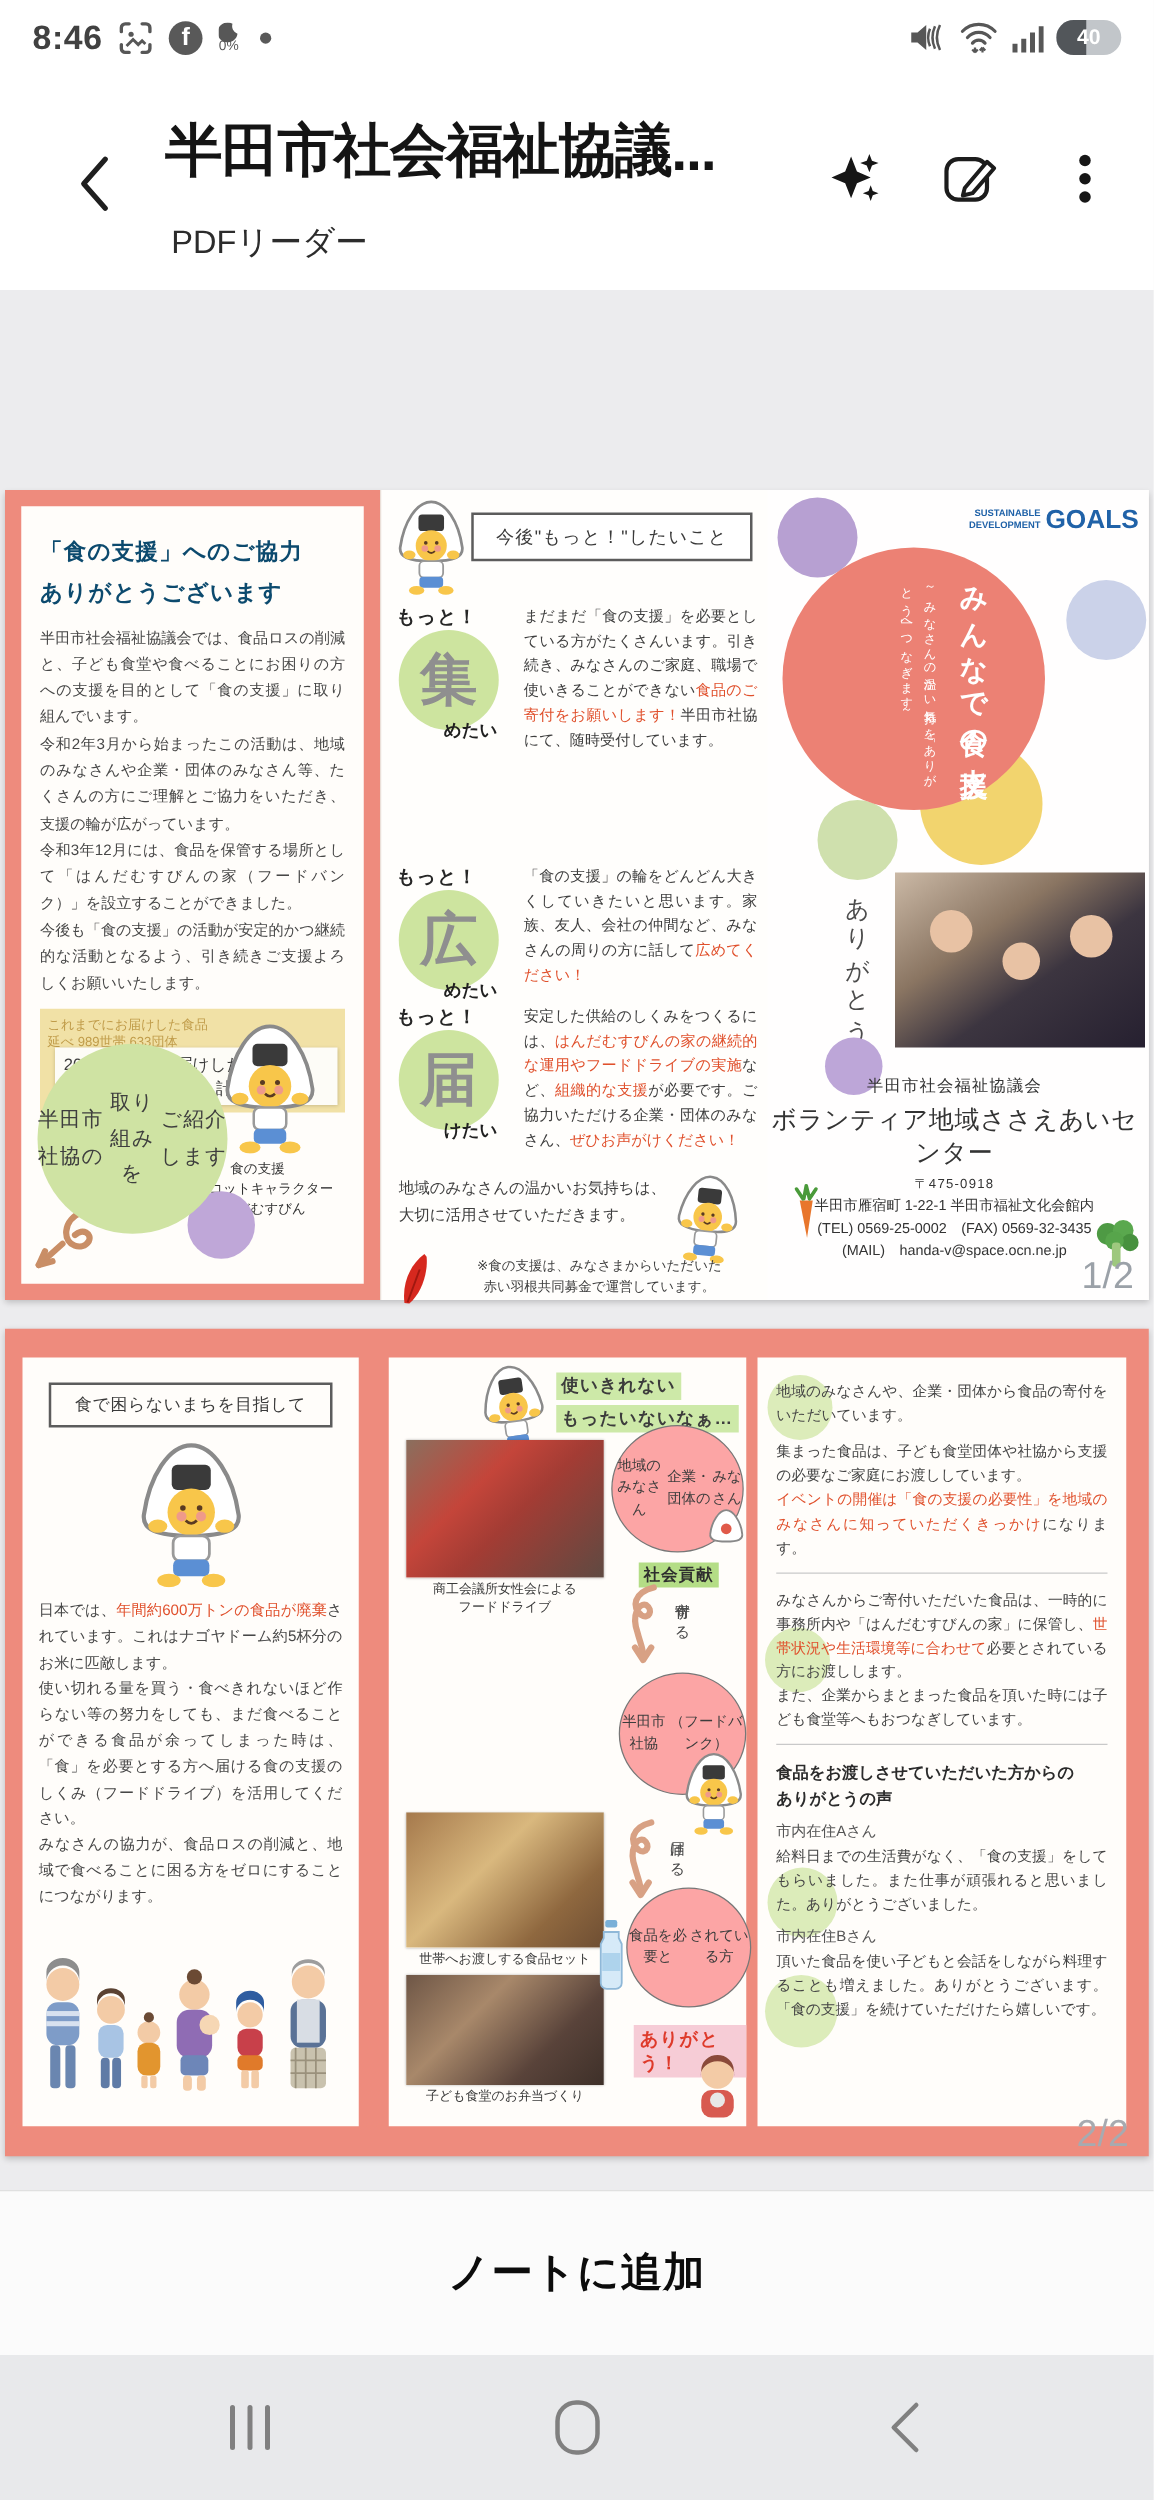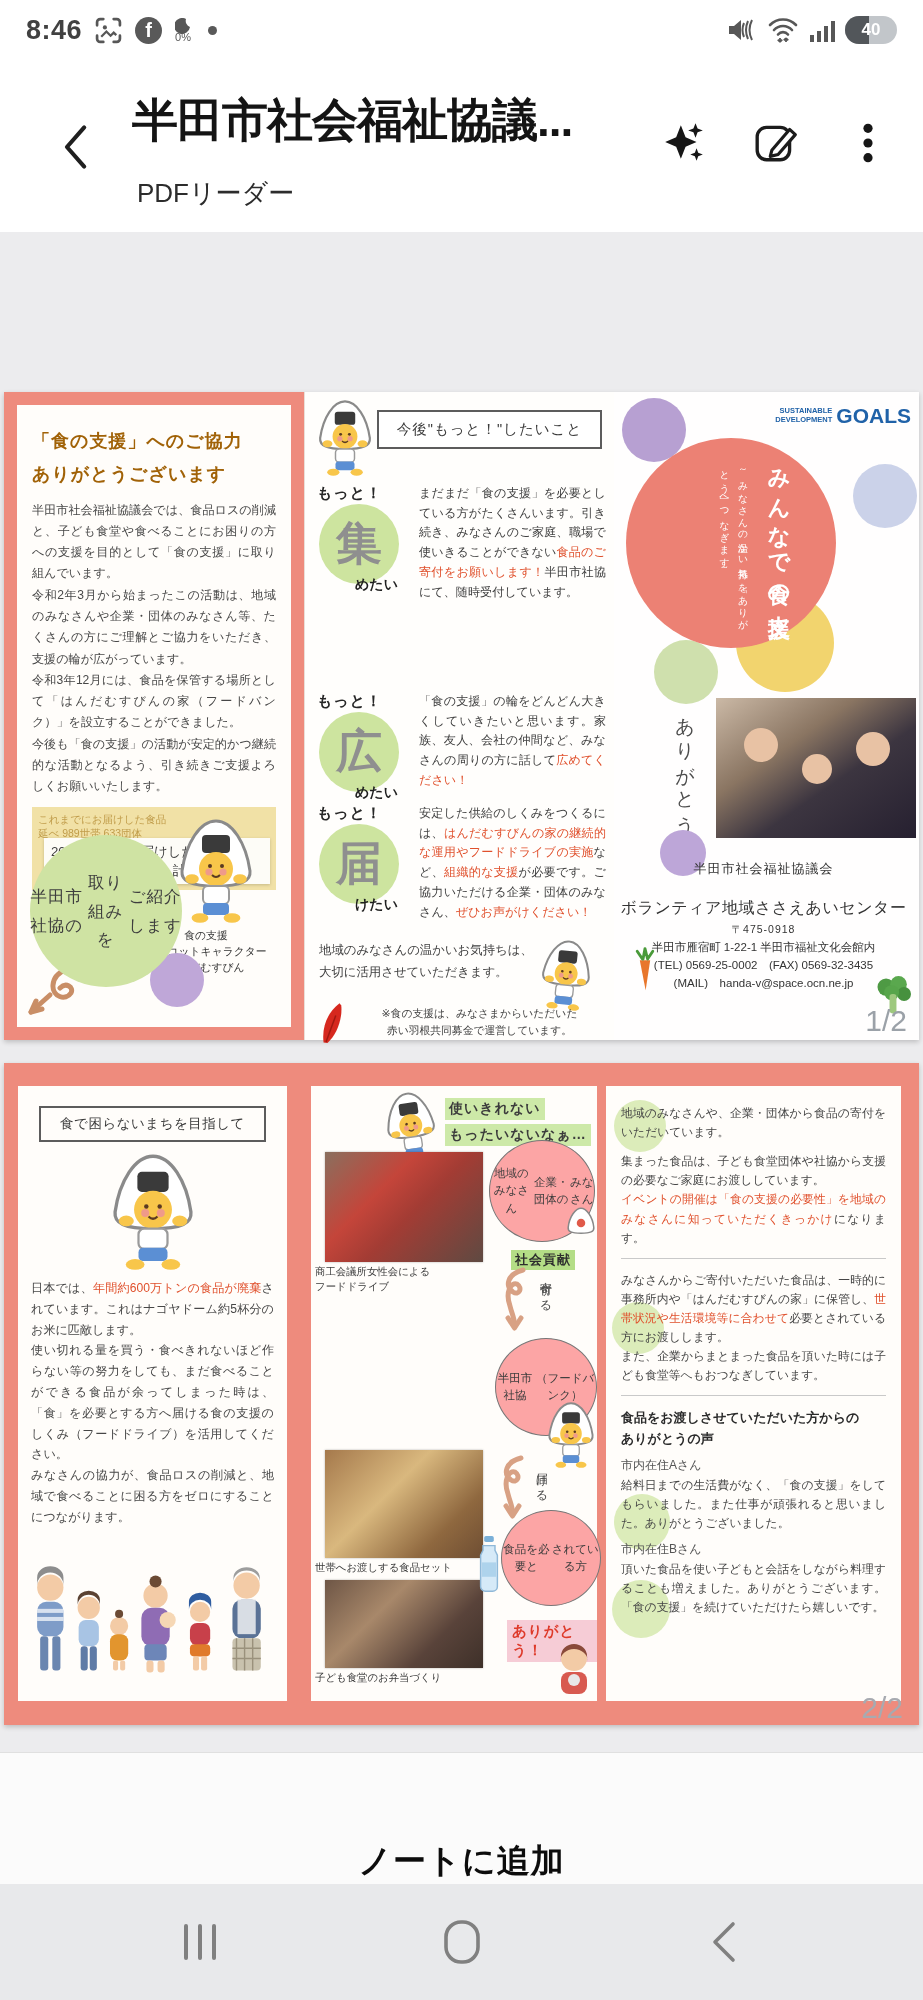--- a/index.html
+++ b/index.html
@@ -29,21 +29,21 @@
 .hicon{width:46px;height:46px;cursor:pointer}
 
 
 .viewer{position:absolute;top:232px;left:0;width:100%;height:1520px;background:#ececee}
 .page{position:absolute;left:4px;width:915px;background:#fffefd;box-shadow:0 2px 5px rgba(0,0,0,.2)}
 
 
 .page1{top:160px;height:648px;display:flex}
 .p1c1{width:300px;background:#ee8b7d;padding:13px;flex-shrink:0}
 .p1c1in{width:100%;height:100%;background:#fffdfa;padding:20px 15px 10px;position:relative}
-.p1t{font-size:18px;font-weight:bold;color:#a16207;letter-spacing:1px;line-height:1.85}
+.p1t{font-size:18px;font-weight:bold;color:#0c4a6e;letter-spacing:1px;line-height:1.85}
 .p1c1 p{font-size:12.1px;line-height:1.76;color:#474747;text-align:justify;margin-top:8px}
 .p1c1 p+p{margin-top:0}
 .statbox{margin-top:9px;background:#f1e1a6;padding:6px 6px 6px;position:relative}
 .stat-faint{color:#c09c4a;font-size:10.5px}
 .sticker{background:#fdfcf7;margin-top:-3px;margin-left:6px;padding:4px 7px;box-shadow:0 1px 3px rgba(0,0,0,.18);position:relative}
 .sticker div{font-size:13.2px;color:#3e3e3e;line-height:1.45}
 .introwrap{position:absolute;left:13px;right:10px;bottom:8px;height:198px}
 .intro-circle{position:absolute;left:0;top:14px;width:152px;height:152px;border-radius:50%;background:#cfe3a3;display:flex;flex-direction:row;align-items:center;justify-content:center;text-align:center;z-index:2}
 .intro-circle span{font-size:16.5px;line-height:1.75;color:#3e3e3e;letter-spacing:1px}
 .purple-dot{position:absolute;left:120px;top:132px;width:54px;height:54px;border-radius:50%;background:#bfa7d8;z-index:1}
@@ -83,21 +83,21 @@
 .sdg .big{font-size:21px;font-weight:bold;color:#2062a8;letter-spacing:0}
 .cover-circle{position:absolute;left:12px;top:46px;width:210px;height:210px;border-radius:50%;background:#ec8174}
 .vtext{writing-mode:vertical-rl;text-orientation:upright}
 .cover-title{position:absolute;right:42px;top:16px;height:190px;font-size:22px;font-weight:bold;color:#fff;letter-spacing:3px}
 .cover-sub{position:absolute;right:84px;top:26px;height:168px;font-size:9.8px;color:#fff;letter-spacing:1px;line-height:1.9}
 .thanks-v{position:absolute;left:58px;top:312px;height:150px;font-size:19px;color:#4c4c4c;letter-spacing:3px}
 .cover-photo{position:absolute;left:102px;top:306px;width:200px;height:140px;background:linear-gradient(145deg,#cbb9a6 0%,#8a7562 35%,#3c3540 60%,#262030 100%)}
 .cover-photo .face{position:absolute;border-radius:50%;background:#e8c2a4}
 .org{position:absolute;left:0;right:6px;top:468px;text-align:center;color:#333}
 .org .o1{font-size:13px;letter-spacing:1px}
-.org .o2{font-size:16px;letter-spacing:.5px;margin-top:20px}
+.org .o2{font-size:20px;letter-spacing:.5px;margin-top:4px}
 .org .o3{font-size:10.5px;letter-spacing:1px;margin-top:4px}
 .org .o4{font-size:11.5px;margin-top:3px}
 .org .o5{font-size:11.5px;margin-top:3px}
 .org .o6{font-size:11.5px;margin-top:3px}
 .carrot{position:absolute;left:18px;top:554px;width:26px;height:46px}
 .broccoli{position:absolute;right:8px;top:584px;width:36px;height:40px}
 .pagenum{position:absolute;right:12px;bottom:2px;font-size:30px;color:#9ba1a8}
 
 
 .page2{top:831px;height:662px;background:#ee8b7d;padding:23px 14px 24px}
@@ -107,21 +107,21 @@
 .p2c3{width:295px;margin-left:9px;padding:18px 15px}
 .t2box{border:2px solid #5c5c5c;padding:7px 2px;text-align:center;font-size:13.5px;letter-spacing:.5px;color:#3a3a3a;margin:6px 8px 0}
 .p2mascot{width:92px;height:116px;margin:12px auto 8px}
 .p2c1 p{font-size:12.1px;line-height:1.72;color:#474747;text-align:justify}
 .family{position:absolute;left:8px;right:8px;bottom:10px;height:138px}
 
 .bubble{position:absolute;left:134px;top:12px}
 .bubble span{display:inline-block;background:#cde9a8;color:#3c3c3c;font-size:14px;font-weight:bold;letter-spacing:1px;padding:2px 4px;margin-bottom:4px}
 .p2c2 .mhost.top{position:absolute;left:72px;top:6px;width:56px;height:70px;transform:rotate(-8deg)}
 .ph{position:absolute;left:14px;width:158px;box-shadow:0 0 2px rgba(0,0,0,.3)}
-.ph .cap{position:absolute;top:100%;left:-10px;right:-10px;margin-top:3px;font-size:10.4px;line-height:1.4;color:#3a3a3a}
+.ph .cap{position:absolute;top:100%;left:-10px;right:-10px;margin-top:3px;text-align:center;font-size:10.4px;line-height:1.4;color:#3a3a3a}
 .ph1{top:66px;height:110px;background:linear-gradient(135deg,#8a6f5e 0%,#c4453a 35%,#a33c34 55%,#5f4a42 100%)}
 .ph2{top:222px;height:112px;background:linear-gradient(135deg,#7a6a56 0%,#37413c 40%,#8f815f 70%,#4e463c 100%)}
 .ph3{top:364px;height:108px;background:linear-gradient(135deg,#a5794c 0%,#d9b87e 40%,#8f683f 75%,#6e4e33 100%)}
 .ph4{top:494px;height:88px;background:linear-gradient(135deg,#6e5646 0%,#a8886a 35%,#59433a 70%,#3e3029 100%)}
 .fcirc{position:absolute;border:1.5px solid #777;border-radius:50%;background:#fca5a5;display:flex;flex-direction:row;align-items:center;justify-content:center;text-align:center}
 .fcirc span{font-size:11.5px;line-height:1.5;color:#3c3c3c}
 .fc1{left:178px;top:54px;width:106px;height:102px}
 .fc2{left:184px;top:252px;width:102px;height:98px}
 .fc3{left:190px;top:424px;width:100px;height:96px}
 .badge{position:absolute;left:200px;top:164px;background:#b4dd86;font-size:13px;font-weight:bold;color:#2e2e2e;padding:1px 4px;letter-spacing:1px}
@@ -144,21 +144,21 @@
 .ac4{left:6px;top:494px;width:58px;height:58px}
 .p2c3 .content{position:relative;z-index:1}
 .p2c3 p{font-size:11.8px;line-height:1.62;color:#454545;text-align:justify}
 .mb10{margin-bottom:10px}.mb12{margin-bottom:12px}.mb8{margin-bottom:8px}
 .hrline{border:none;border-top:1px solid #c9c9c9;margin:10px 0 12px}
 .voicehead{font-size:13px;font-weight:bold;color:#2b2b2b;line-height:1.55;margin-bottom:8px}
 .vname{font-size:12px;color:#555;margin-bottom:2px}
 .pagenum2{position:absolute;right:16px;bottom:0;font-size:30px;color:#a7aab0}
 
 
-.notebar{position:absolute;top:1752px;left:0;width:100%;height:132px;background:#fbfbfb;border-top:1px solid #e0e0e0;display:flex;align-items:flex-end;justify-content:center;cursor:pointer}
+.notebar{position:absolute;top:1752px;left:0;width:100%;height:132px;background:#fbfbfb;border-top:1px solid #e0e0e0;display:flex;align-items:center;justify-content:center;cursor:pointer}
 .notebar span{font-size:33px;font-weight:bold;color:#0c0c0c;letter-spacing:1px}
 
 
 .navbar{position:absolute;top:1884px;left:0;width:100%;height:116px;background:#e8e9eb;display:flex;align-items:center;justify-content:space-between;padding:0 170px}
 .nav-ic{width:60px;height:60px;cursor:pointer;display:flex;align-items:center;justify-content:center}
 </style>
 </head>
 <body>
 
 <div class="statusbar">

